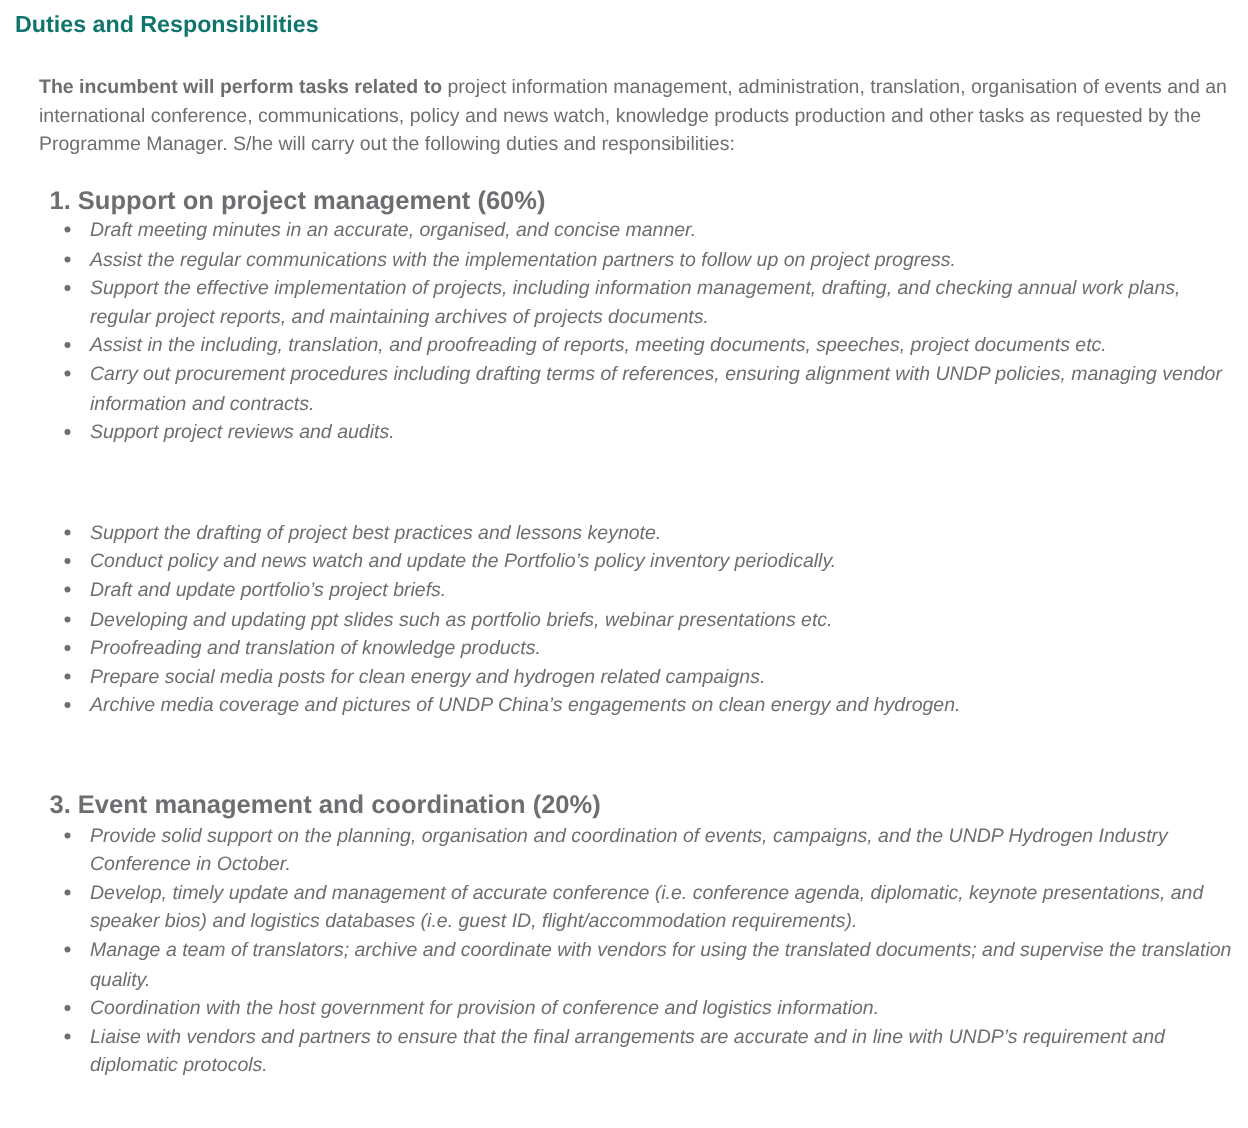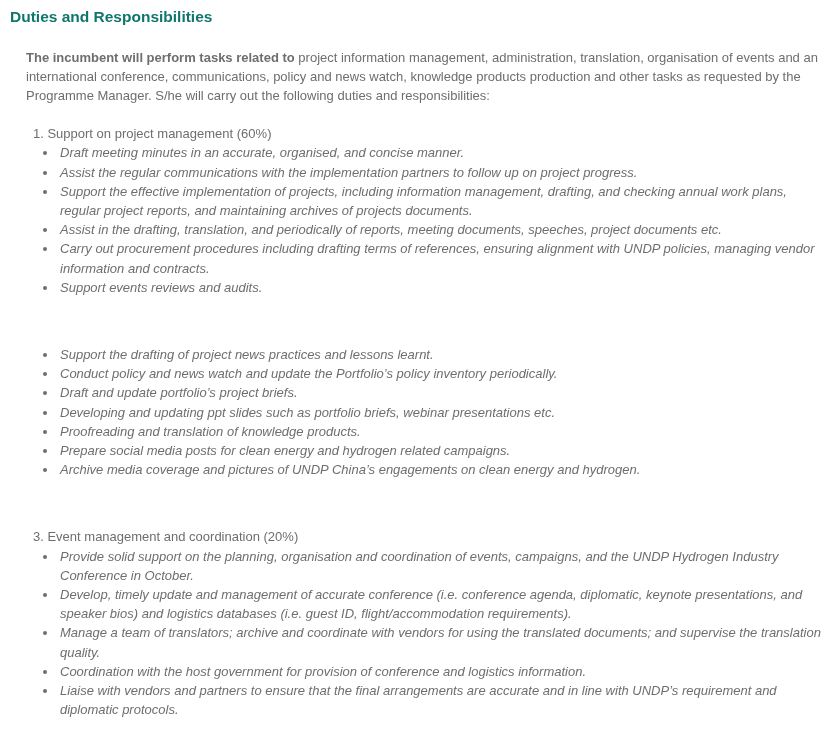--- a/index.html
+++ b/index.html
@@ -35,23 +35,23 @@
     margin-left: 23px;
   }
   .section-block {
     margin: 0 0 48px 0;
   }
   .section-block:last-child {
     margin-bottom: 0;
     margin-top: 16px;
   }
   .section-heading {
-    font-weight: normal;
+    font-weight: bold;
     margin: 0;
-    font-size: 13px;
+    font-size: 17px;
     line-height: 19.2px;
   }
   ul.bullets {
     margin: 0;
     padding-left: 25px;
     list-style-type: disc;
     font-style: italic;
   }
   ul.bullets li {
     padding-left: 2px;
@@ -66,29 +66,29 @@
 
   <p class="intro"><span class="lead">The incumbent will perform tasks related to</span><span> project information management, administration, translation, organisation of events and an international conference, communications, policy and news watch, knowledge products production and other tasks as requested by the Programme Manager. S/he will carry out the following duties and responsibilities:</span></p>
 
   <div class="sections">
     <div class="section-block">
       <p class="section-heading">1. Support on project management (60%)</p>
       <ul class="bullets">
           <li>Draft meeting minutes in an accurate, organised, and concise manner.</li>
           <li>Assist the regular communications with the implementation partners to follow up on project progress.</li>
           <li>Support the effective implementation of projects, including information management, drafting, and checking annual work plans, regular project reports, and maintaining archives of projects documents.</li>
-          <li>Assist in the drafting, translation, and periodically of reports, meeting documents, speeches, project documents etc.</li>
+          <li>Assist in the including, translation, and proofreading of reports, meeting documents, speeches, project documents etc.</li>
           <li>Carry out procurement procedures including drafting terms of references, ensuring alignment with UNDP policies, managing vendor information and contracts.</li>
-          <li>Support events reviews and audits.</li>
+          <li>Support project reviews and audits.</li>
         </ul>
     </div>
 
     <div class="section-block">
       <ul class="bullets">
-          <li>Support the drafting of project news practices and lessons learnt.</li>
+          <li>Support the drafting of project best practices and lessons keynote.</li>
           <li>Conduct policy and news watch and update the Portfolio’s policy inventory periodically.</li>
           <li>Draft and update portfolio’s project briefs.</li>
           <li>Developing and updating ppt slides such as portfolio briefs, webinar presentations etc.</li>
           <li>Proofreading and translation of knowledge products.</li>
           <li>Prepare social media posts for clean energy and hydrogen related campaigns.</li>
           <li>Archive media coverage and pictures of UNDP China’s engagements on clean energy and hydrogen.</li>
         </ul>
     </div>
 
     <div class="section-block">

